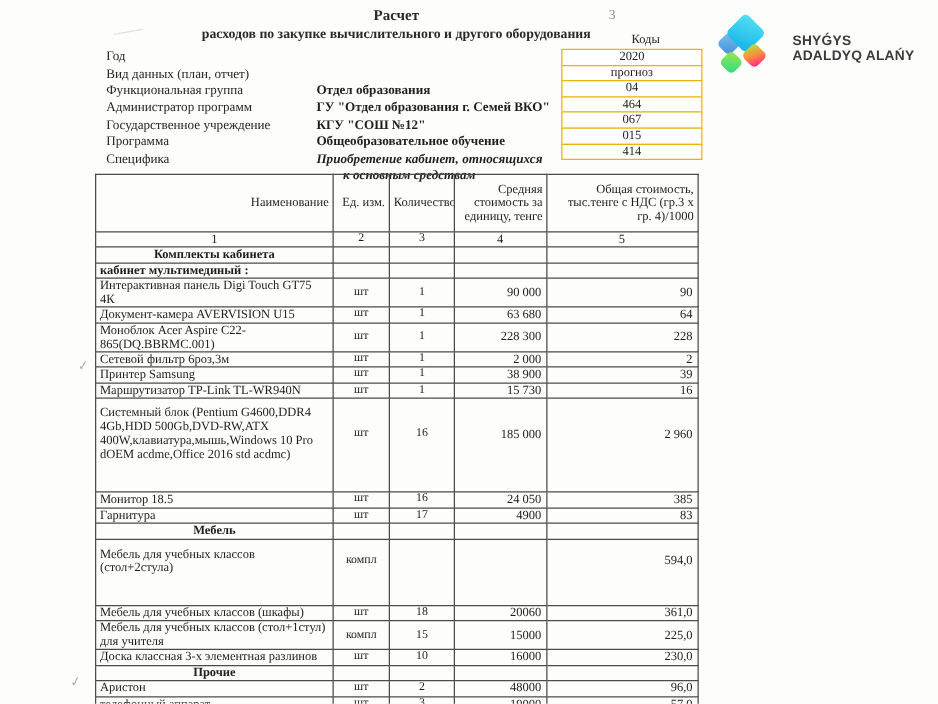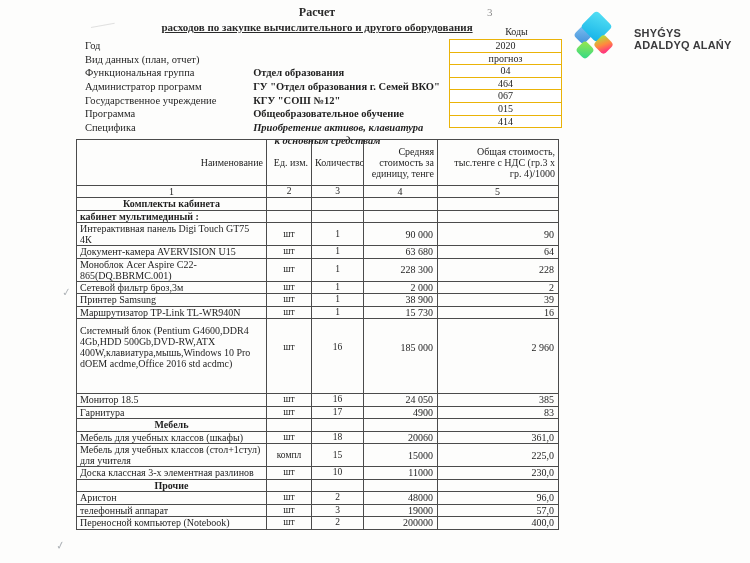--- a/index.html
+++ b/index.html
@@ -7,21 +7,21 @@
     width:750px;height:563px;position:relative;overflow:hidden;
     background:#fdfdfc;
     font-family:"Liberation Serif", serif;
     color:#222;
   }
   .canvas{position:absolute;inset:0;}
 
   
   .title-wrap{position:absolute;left:76px;top:5px;width:482px;text-align:center;}
   .t1{font-size:12px;font-weight:bold;color:#2a2a2a;}
-  .t2{font-size:11px;font-weight:bold;color:#2a2a2a;margin-top:1px;white-space:nowrap;text-decoration:underline;}
+  .t2{font-size:11px;font-weight:bold;color:#2a2a2a;margin-top:1px;white-space:nowrap;}
   .pagenum{position:absolute;left:487px;top:6px;font-size:11px;color:#8f8f8f;}
   .smudge{position:absolute;left:90px;top:16px;width:24px;height:9px;
     border-bottom:1px solid #c9c9c9;transform:rotate(-10deg);opacity:.55;}
 
   
   .logo{position:absolute;left:575px;top:9px;width:170px;height:60px;display:flex;align-items:center;
     font-family:"Liberation Sans", sans-serif;}
   .logomark{position:relative;width:52px;height:56px;flex:0 0 auto;}
   .logomark i{position:absolute;display:block;border-radius:4px;transform:rotate(45deg);}
   .d1{width:14px;height:14px;left:1px;top:17px;background:linear-gradient(135deg,#7fc0f0,#3f8fd9);}
@@ -114,21 +114,21 @@
         <div class="hrow">
           <div class="hlabel">Государственное учреждение</div>
           <div class="hvalue bold">КГУ "СОШ №12"</div>
         </div>
         <div class="hrow">
           <div class="hlabel">Программа</div>
           <div class="hvalue bold">Общеобразовательное обучение</div>
         </div>
         <div class="hrow">
           <div class="hlabel">Специфика</div>
-          <div class="hvalue bold-italic">Приобретение активов, клавиатура</div>
+          <div class="hvalue bold-italic">Приобретение кабинет, относящихся</div>
         </div>
         <div class="hrow">
           <div class="hlabel"></div>
           <div class="hvalue bold-italic-center">к основным средствам</div>
         </div>
       </div>
   </div>
 
   <div class="codes">
     <div class="codes-label">Коды</div>
@@ -245,39 +245,46 @@
           <td class="price">4900</td>
           <td class="total">83</td>
         </tr>
         <tr class="sec">
           <td class="name">Мебель</td>
           <td class="unit"></td>
           <td class="qty"></td>
           <td class="price"></td>
           <td class="total"></td>
         </tr>
+        <tr class="item pad">
+          <td class="name">Мебель для учебных классов (стол+2стула)</td>
+          <td class="unit">компл</td>
+          <td class="qty"></td>
+          <td class="price"></td>
+          <td class="total">594,0</td>
+        </tr>
         <tr class="item">
           <td class="name">Мебель для учебных классов (шкафы)</td>
           <td class="unit">шт</td>
           <td class="qty">18</td>
           <td class="price">20060</td>
           <td class="total">361,0</td>
         </tr>
         <tr class="item">
           <td class="name">Мебель для учебных классов (стол+1стул) для учителя</td>
           <td class="unit">компл</td>
           <td class="qty">15</td>
           <td class="price">15000</td>
           <td class="total">225,0</td>
         </tr>
         <tr class="item">
           <td class="name">Доска классная 3-х элементная разлинов</td>
           <td class="unit">шт</td>
           <td class="qty">10</td>
-          <td class="price">11000</td>
+          <td class="price">16000</td>
           <td class="total">230,0</td>
         </tr>
         <tr class="sec">
           <td class="name">Прочие</td>
           <td class="unit"></td>
           <td class="qty"></td>
           <td class="price"></td>
           <td class="total"></td>
         </tr>
         <tr class="item">

